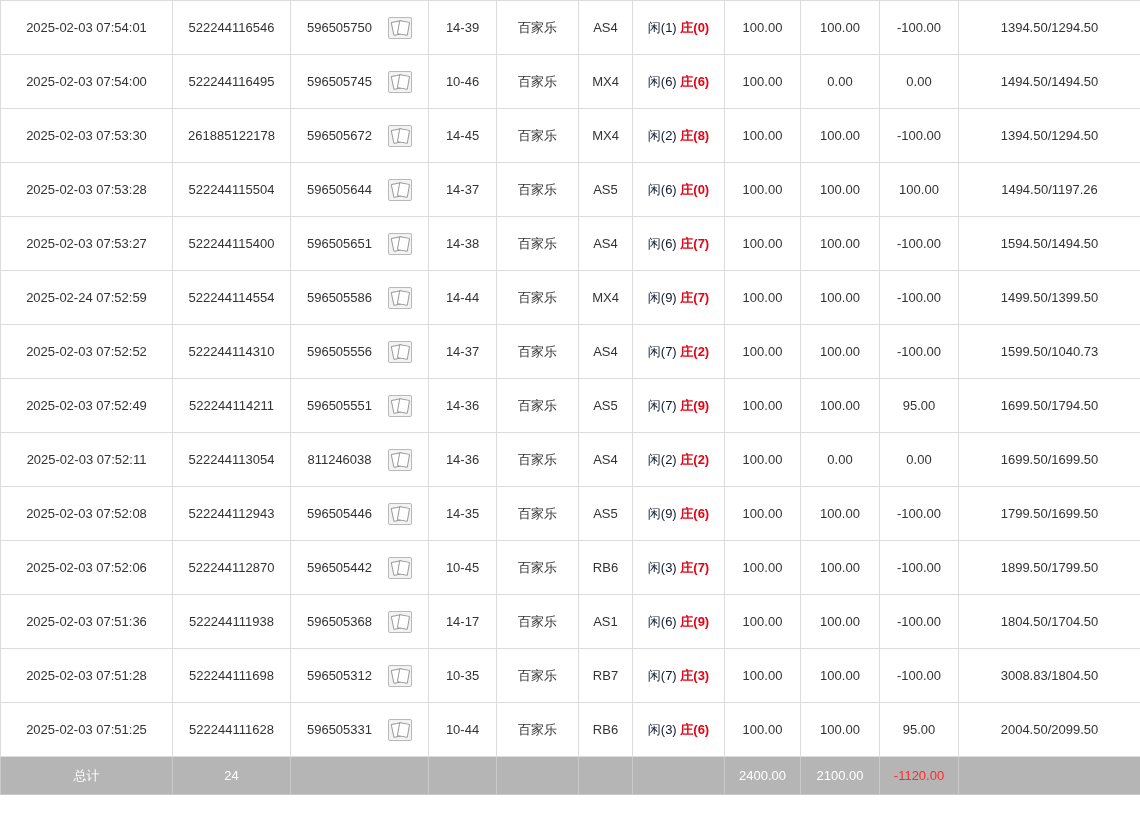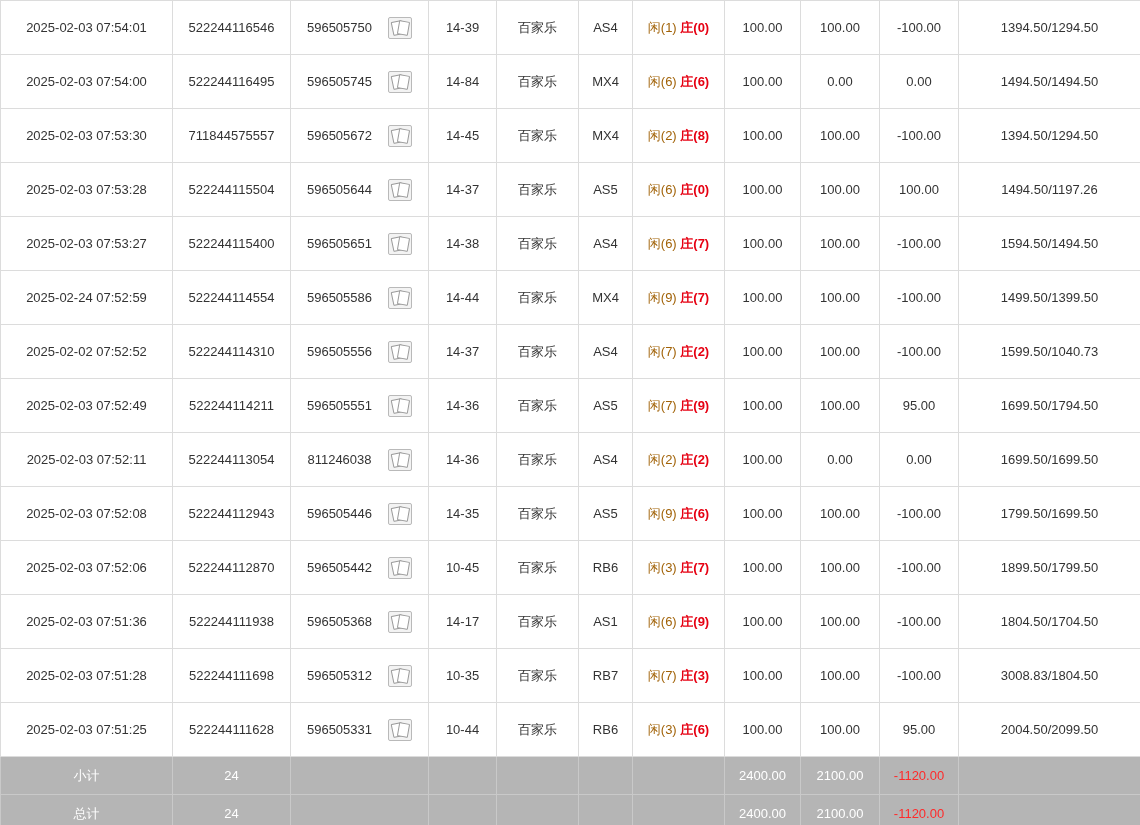--- a/index.html
+++ b/index.html
@@ -47,21 +47,21 @@
   .link {
     color: #1a6fd4;
   }
   .neg {
     color: #e60012;
   }
   .pos {
     color: #333333;
   }
   .bet-cell .xian {
-    color: #a16207;
+    color: #0f172a;
   }
   .bet-cell .zhuang {
     color: #e60012;
     font-weight: bold;
   }
   .round-cell {
     position: relative;
     text-align: center;
   }
   .round-inner {
@@ -152,32 +152,32 @@
         <td class="neg">-100.00</td>
         <td>1394.50/1294.50</td>
       </tr>
       <tr>
         <td>2025-02-03 07:54:00</td>
         <td>522244116495</td>
         <td class="round-cell"><span class="round-inner">
             <span>596505745</span>
             <span class="card-icon"></span>
           </span></td>
-        <td>14-84</td>
+        <td>10-46</td>
         <td>百家乐</td>
         <td>MX4</td>
         <td class="bet-cell"><span class="xian">闲(6)</span> <span class="zhuang">庄(6)</span></td>
         <td class="link">100.00</td>
         <td>0.00</td>
         <td class="pos">0.00</td>
         <td>1494.50/1494.50</td>
       </tr>
       <tr>
         <td>2025-02-03 07:53:30</td>
-        <td>711844575557</td>
+        <td>261885122178</td>
         <td class="round-cell"><span class="round-inner">
             <span>596505672</span>
             <span class="card-icon"></span>
           </span></td>
         <td>14-45</td>
         <td>百家乐</td>
         <td>MX4</td>
         <td class="bet-cell"><span class="xian">闲(2)</span> <span class="zhuang">庄(8)</span></td>
         <td class="link">100.00</td>
         <td>100.00</td>
@@ -226,21 +226,21 @@
         <td>14-44</td>
         <td>百家乐</td>
         <td>MX4</td>
         <td class="bet-cell"><span class="xian">闲(9)</span> <span class="zhuang">庄(7)</span></td>
         <td class="link">100.00</td>
         <td>100.00</td>
         <td class="neg">-100.00</td>
         <td>1499.50/1399.50</td>
       </tr>
       <tr>
-        <td>2025-02-02 07:52:52</td>
+        <td>2025-02-03 07:52:52</td>
         <td>522244114310</td>
         <td class="round-cell"><span class="round-inner">
             <span>596505556</span>
             <span class="card-icon"></span>
           </span></td>
         <td>14-37</td>
         <td>百家乐</td>
         <td>AS4</td>
         <td class="bet-cell"><span class="xian">闲(7)</span> <span class="zhuang">庄(2)</span></td>
         <td class="link">100.00</td>
@@ -355,33 +355,20 @@
         <td>百家乐</td>
         <td>RB6</td>
         <td class="bet-cell"><span class="xian">闲(3)</span> <span class="zhuang">庄(6)</span></td>
         <td class="link">100.00</td>
         <td>100.00</td>
         <td class="pos">95.00</td>
         <td>2004.50/2099.50</td>
       </tr>
     </tbody>
   <tbody id="summary-body">
-      <tr class="summary-row">
-        <td class="sum-white">小计</td>
-        <td class="sum-white">24</td>
-        <td></td>
-        <td></td>
-        <td></td>
-        <td></td>
-        <td></td>
-        <td class="sum-white">2400.00</td>
-        <td class="sum-white">2100.00</td>
-        <td class="sum-neg">-1120.00</td>
-        <td></td>
-      </tr>
       <tr class="summary-row">
         <td class="sum-white">总计</td>
         <td class="sum-white">24</td>
         <td></td>
         <td></td>
         <td></td>
         <td></td>
         <td></td>
         <td class="sum-white">2400.00</td>
         <td class="sum-white">2100.00</td>

